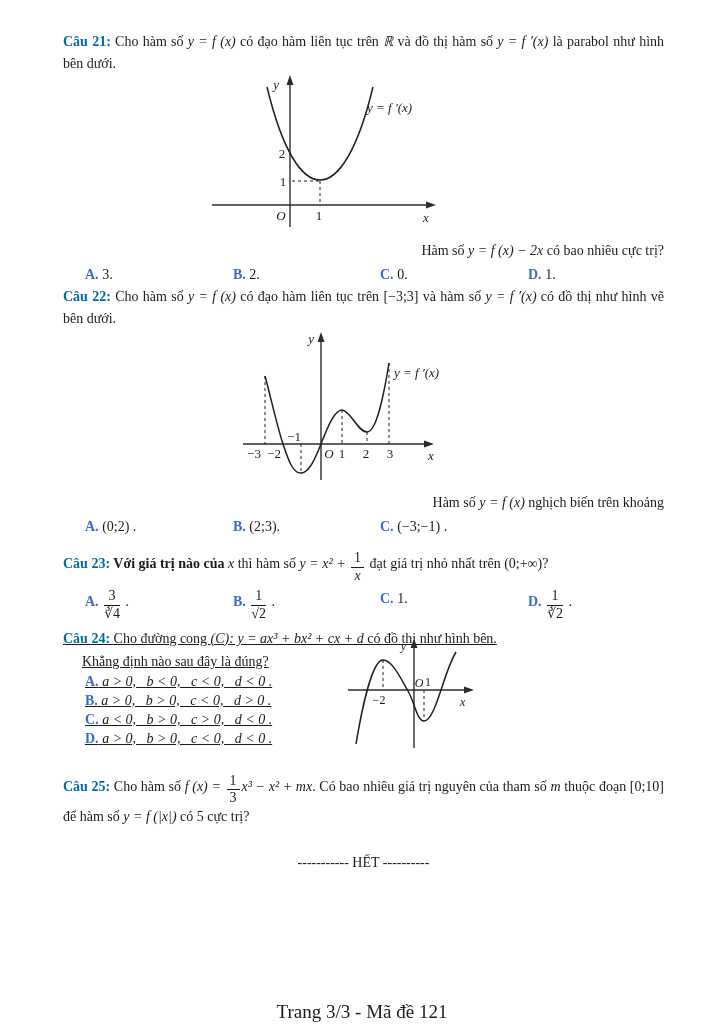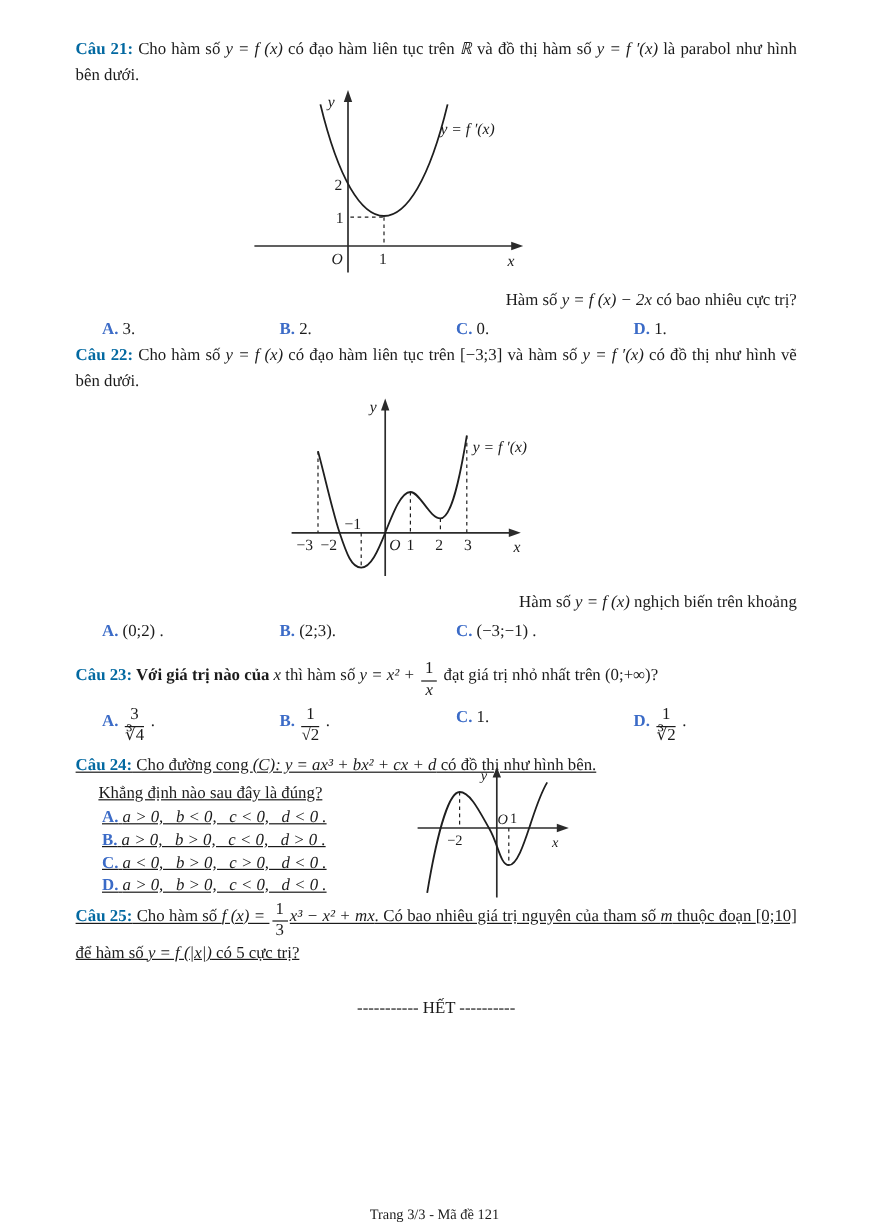--- a/index.html
+++ b/index.html
@@ -28,23 +28,23 @@
   .g21{margin-left:207px;}
   .g22{margin-left:237px;}
   .q24{position:relative;margin-top:6px;text-decoration:underline;}
   .q24 .indent{margin-left:82px;margin-top:2px;line-height:19px;text-align:left;}
   .optcol{margin-left:85px;margin-top:1px;}
   .optcol .opt{display:block;line-height:19px;}
   .g24{position:absolute;left:345px;top:12px;}
   .sp6{margin-top:7px;}
   .sp4{margin-top:6px;}
   .sp12{margin-top:14px;}
-  .sp8{margin-top:4px;text-decoration:underline;}
+  .sp8{margin-top:26px;}
   .end{text-align:center;margin-top:24px;}
-  .footer{position:absolute;left:0;right:0;bottom:32px;text-align:center;font-size:12px;margin:0;}
+  .footer{position:absolute;left:0;right:0;bottom:32px;text-align:center;font-size:19px;margin:0;}
 </style>
 </head>
 <body>
 
 <div class="page pad">
 
   <p><span class="qlabel">Câu 21:</span><span class="txt"> Cho hàm số </span><span class="math">y = f (x)</span><span class="txt"> có đạo hàm liên tục trên </span><span class="math">ℝ</span><span class="txt"> và đồ thị hàm số </span><span class="math">y = f ′(x)</span><span class="txt"> là parabol như hình bên dưới.</span></p>
 
   <svg class="g21" width="230" height="158" viewBox="0 0 230 158">
     <line class="axis" x1="5" y1="130" x2="221" y2="130"></line>

